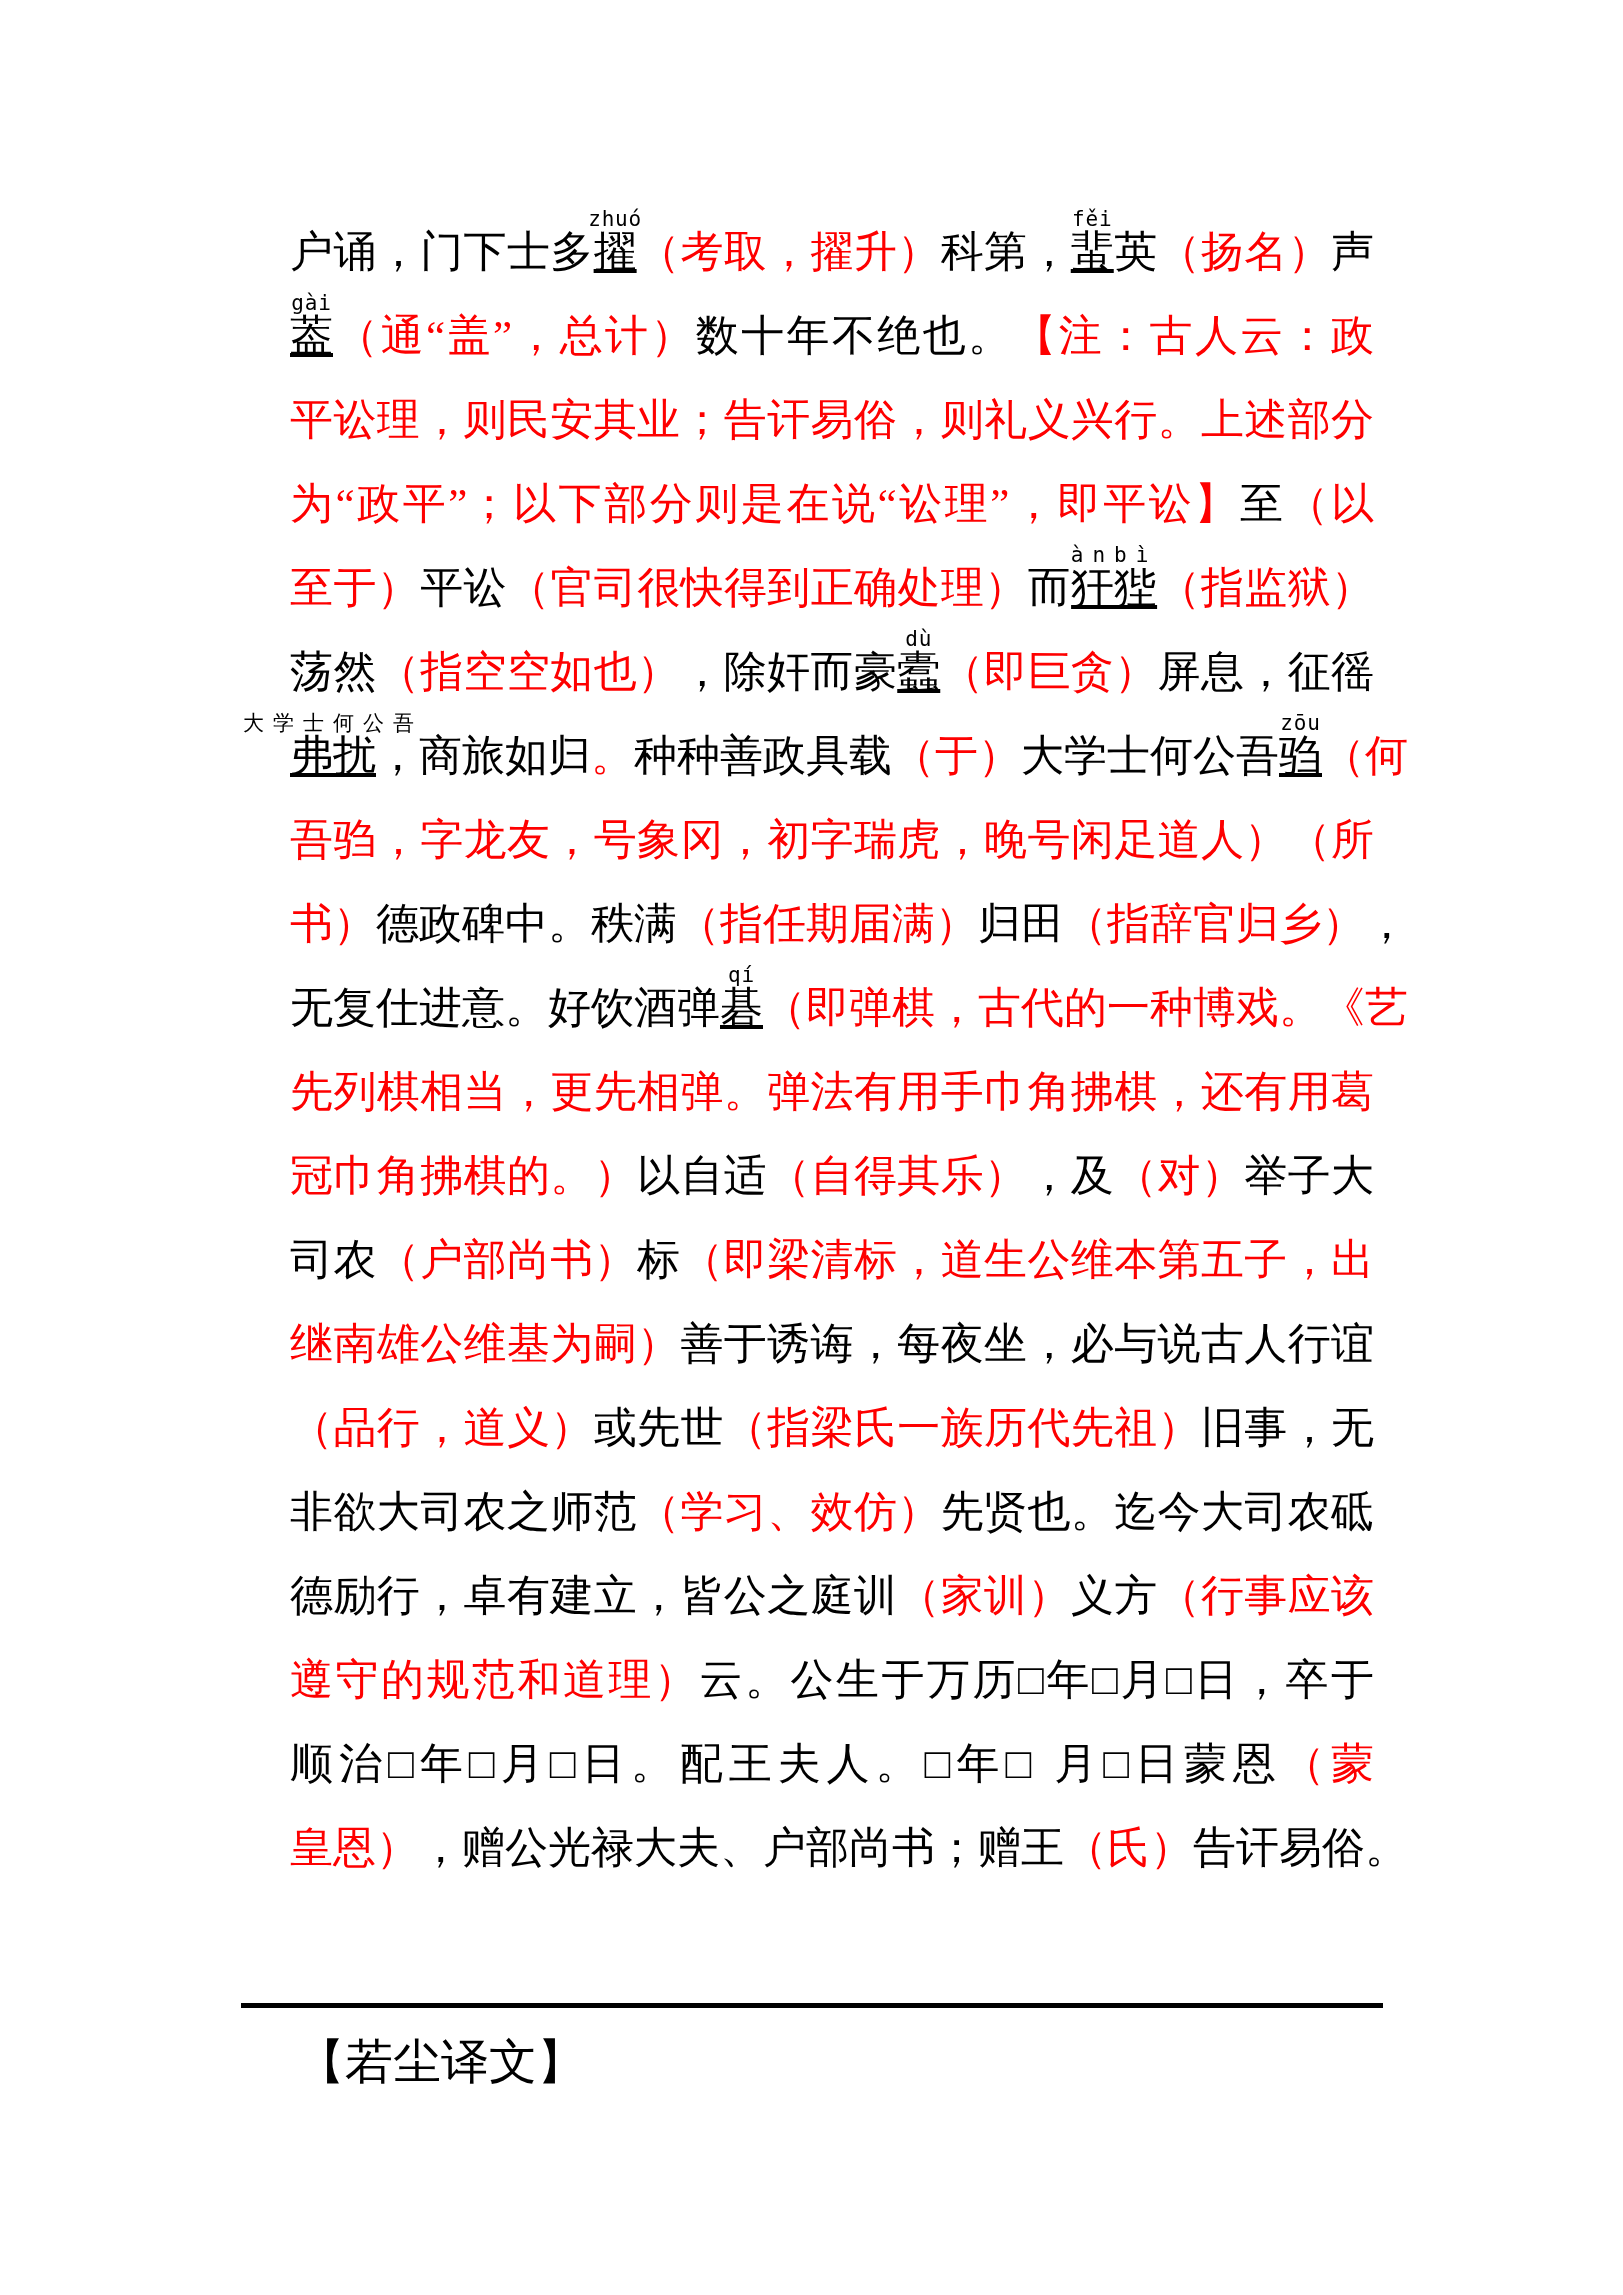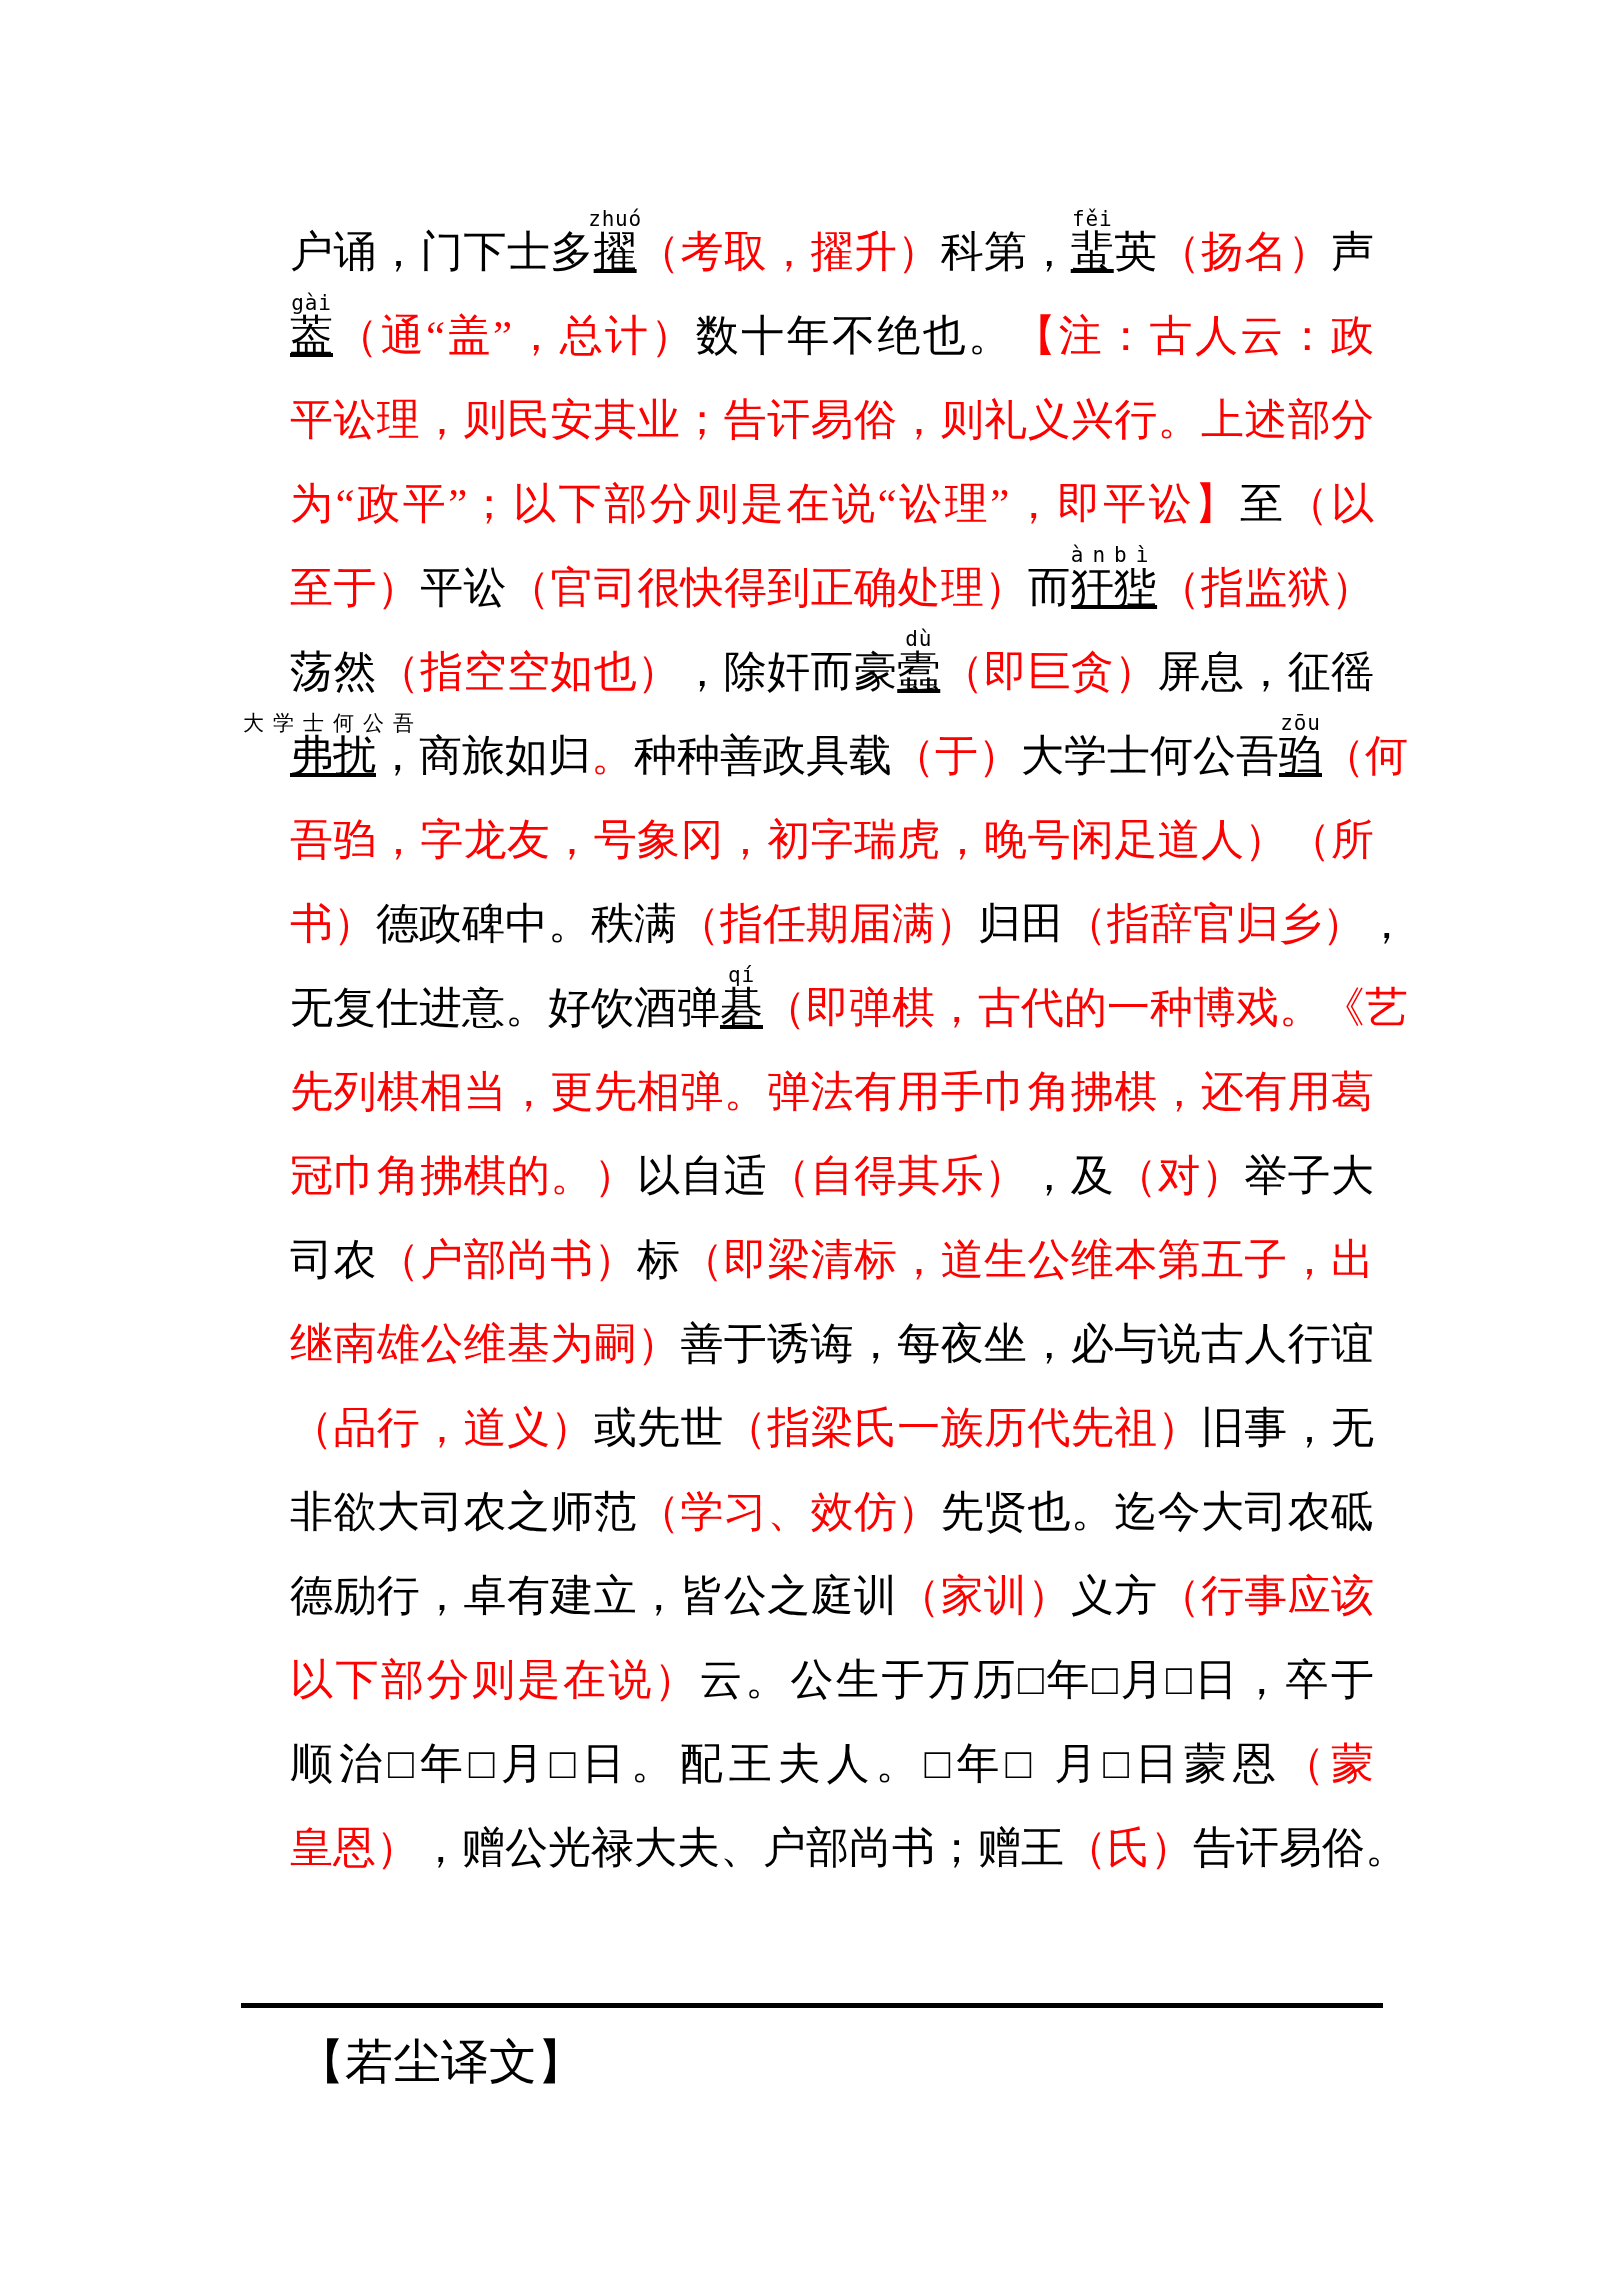--- a/index.html
+++ b/index.html
@@ -74,20 +74,20 @@
       <div class="line"><span class="red">吾驺，字龙友，号象冈，初字瑞虎，晚号闲足道人）（所</span></div>
       <div class="line"><span class="red">书）</span><span class="blk">德政碑中。秩满</span><span class="red">（指任期届满）</span><span class="blk">归田</span><span class="red">（指辞官归乡）</span><span class="blk">，</span></div>
       <div class="line"><span class="blk">无复仕进意。好饮酒弹</span><span class="ruby"><span class="py">qí</span><span class="blk">碁</span></span><span class="red">（即弹棋，古代的一种博戏。《艺</span></div>
       <div class="line"><span class="red">先列棋相当，更先相弹。弹法有用手巾角拂棋，还有用葛</span></div>
       <div class="line"><span class="red">冠巾角拂棋的。）</span><span class="blk">以自适</span><span class="red">（自得其乐）</span><span class="blk">，及</span><span class="red">（对）</span><span class="blk">举子大</span></div>
       <div class="line"><span class="blk">司农</span><span class="red">（户部尚书）</span><span class="blk">标</span><span class="red">（即梁清标，道生公维本第五子，出</span></div>
       <div class="line"><span class="red">继南雄公维基为嗣）</span><span class="blk">善于诱诲，每夜坐，必与说古人行谊</span></div>
       <div class="line"><span class="red">（品行，道义）</span><span class="blk">或先世</span><span class="red">（指梁氏一族历代先祖）</span><span class="blk">旧事，无</span></div>
       <div class="line"><span class="blk">非欲大司农之师范</span><span class="red">（学习、效仿）</span><span class="blk">先贤也。迄今大司农砥</span></div>
       <div class="line"><span class="blk">德励行，卓有建立，皆公之庭训</span><span class="red">（家训）</span><span class="blk">义方</span><span class="red">（行事应该</span></div>
-      <div class="line"><span class="red">以下部分则是在说）</span><span class="blk">云。公生于万历□年□月□日，卒于</span></div>
+      <div class="line"><span class="red">遵守的规范和道理）</span><span class="blk">云。公生于万历□年□月□日，卒于</span></div>
       <div class="line"><span class="blk">顺治□年□月□日。配王夫人。□年□ 月□日蒙恩</span><span class="red">（蒙</span></div>
       <div class="line"><span class="red">皇恩）</span><span class="blk">，赠公光禄大夫、户部尚书；赠王</span><span class="red">（氏）</span><span class="blk">告讦易俗。</span></div>
     </div>
   <div class="divider"></div>
   <div class="footer">【若尘译文】</div>
 </div>
 
 
 </body></html>

